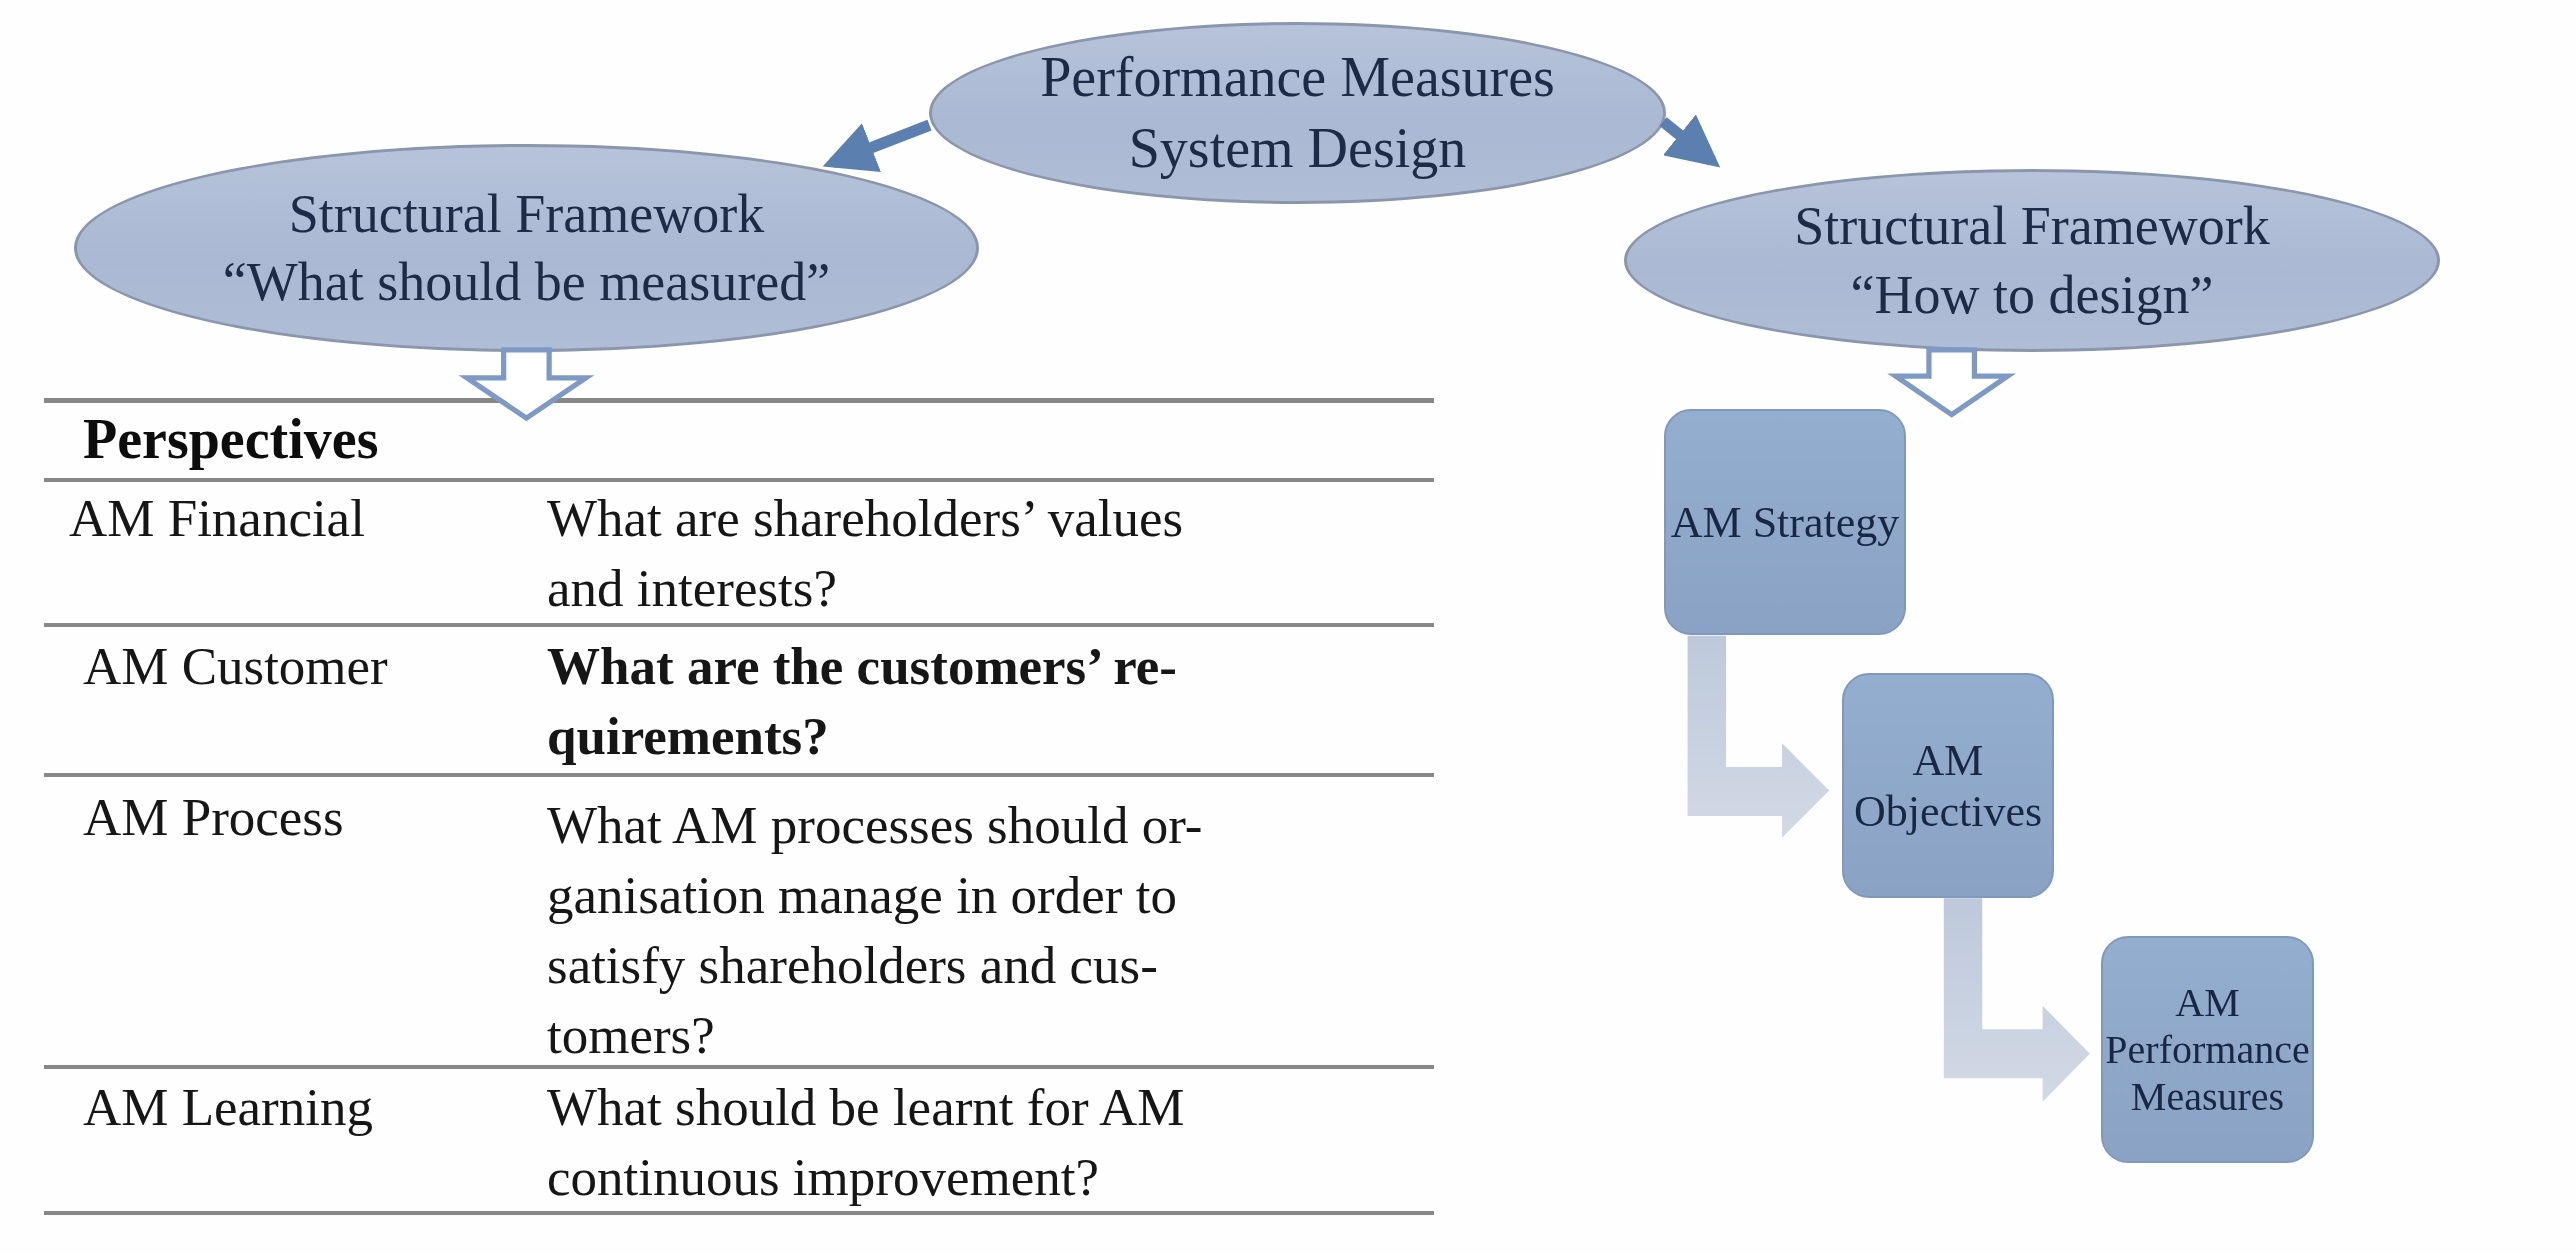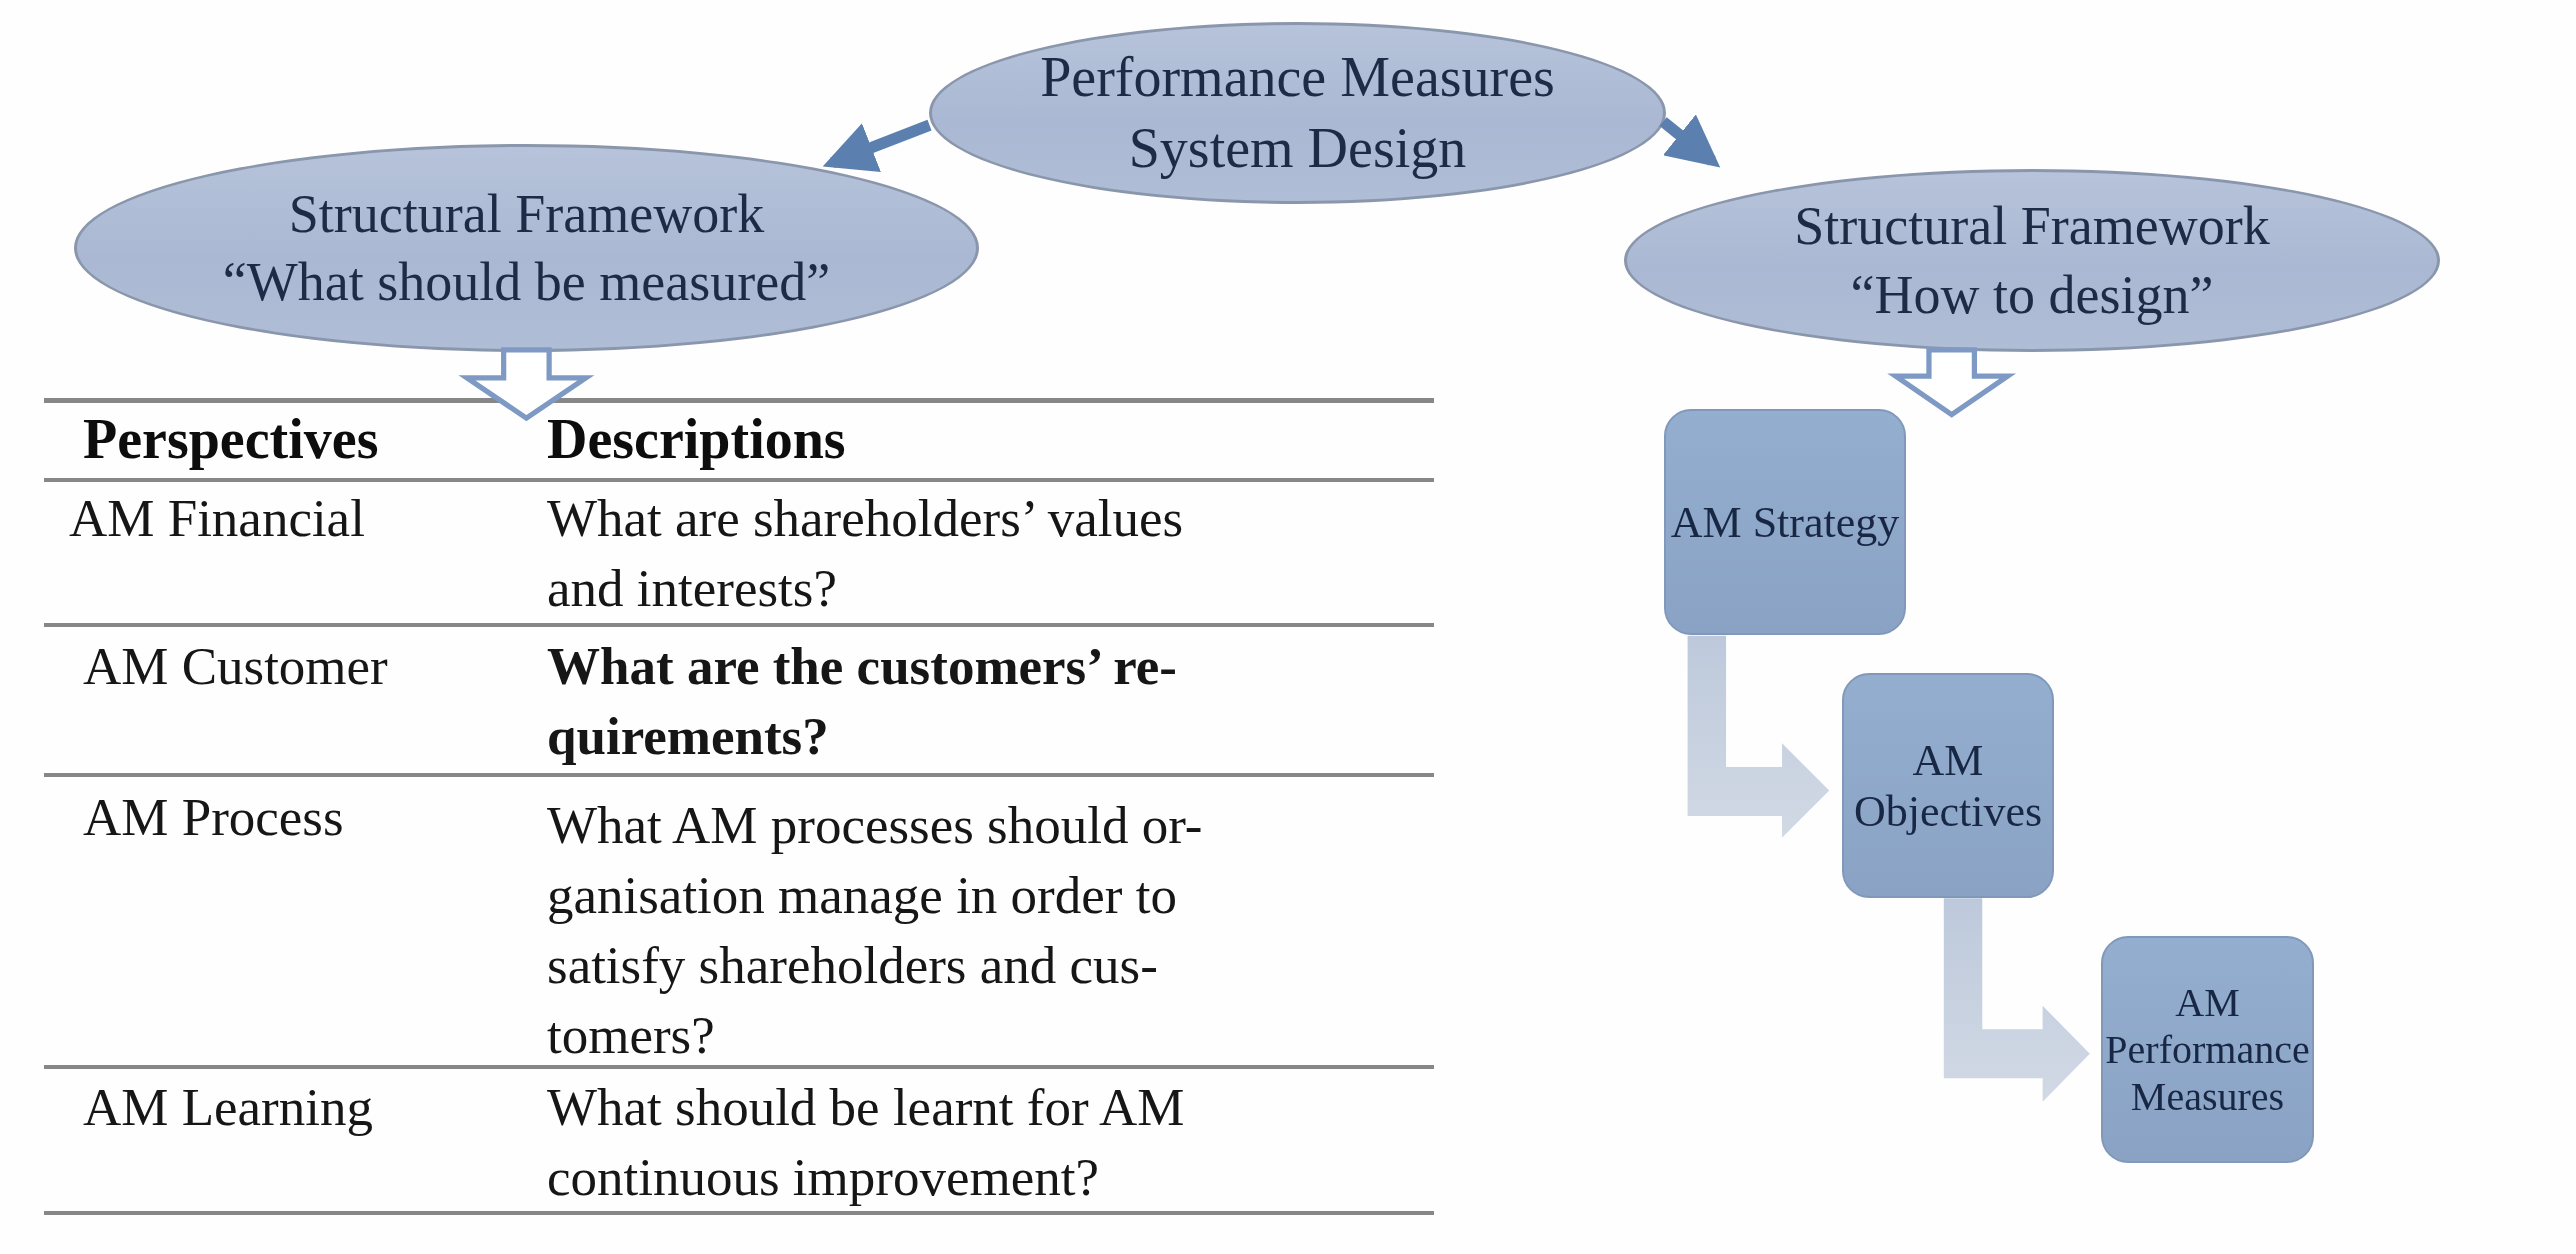--- a/index.html
+++ b/index.html
@@ -77,21 +77,20 @@
   </div>
 
   <div class="tbl-rule" style="top:398px;height:5.2px;"></div>
   <div class="tbl-rule" style="top:478px;"></div>
   <div class="tbl-rule" style="top:623px;"></div>
   <div class="tbl-rule" style="top:773px;"></div>
   <div class="tbl-rule" style="top:1065px;"></div>
   <div class="tbl-rule" style="top:1211px;"></div>
 
   <div class="cell hdr" style="left:83px;top:404px;">Perspectives</div>
-  <div class="cell hdr" style="left:547px;top:404px;">Descriptions</div>
 
   <div>
     <div class="cell" style="left:69px;top:483px;text-align:right;">AM Financial</div>
     <div class="cell" style="left:547px;top:483px;">What are shareholders’ values
 and interests?</div>
   </div>
 
   <div>
     <div class="cell" style="left:83px;top:631px;">AM Customer</div>
     <div class="cell" style="left:547px;top:631px;font-weight:bold;">What are the customers’ re-

